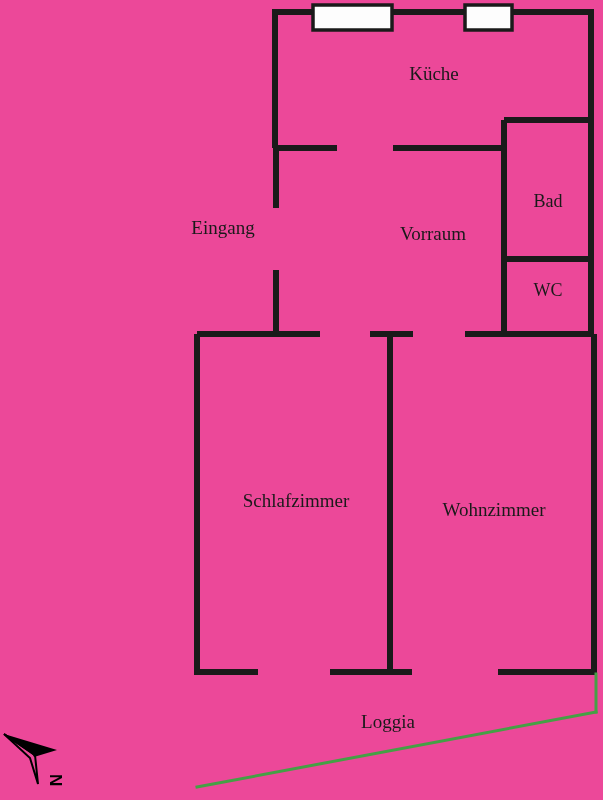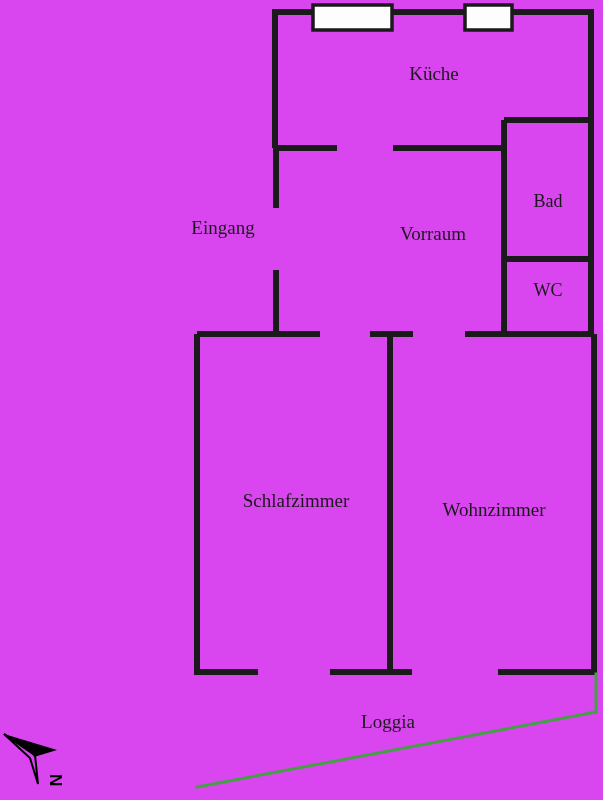--- a/index.html
+++ b/index.html
@@ -12,21 +12,21 @@
     width: 603px;
     height: 800px;
     font-family: "Liberation Serif", "DejaVu Serif", serif;
     overflow: hidden;
     position: relative;
   }
   #floorplan-root {
     position: relative;
     width: 603px;
     height: 800px;
-    background: #d946ef;
+    background: #ec4899;
   }
   svg#plan-svg {
     position: absolute;
     top: 0;
     left: 0;
     width: 603px;
     height: 800px;
     display: block;
   }
   .room-label {

